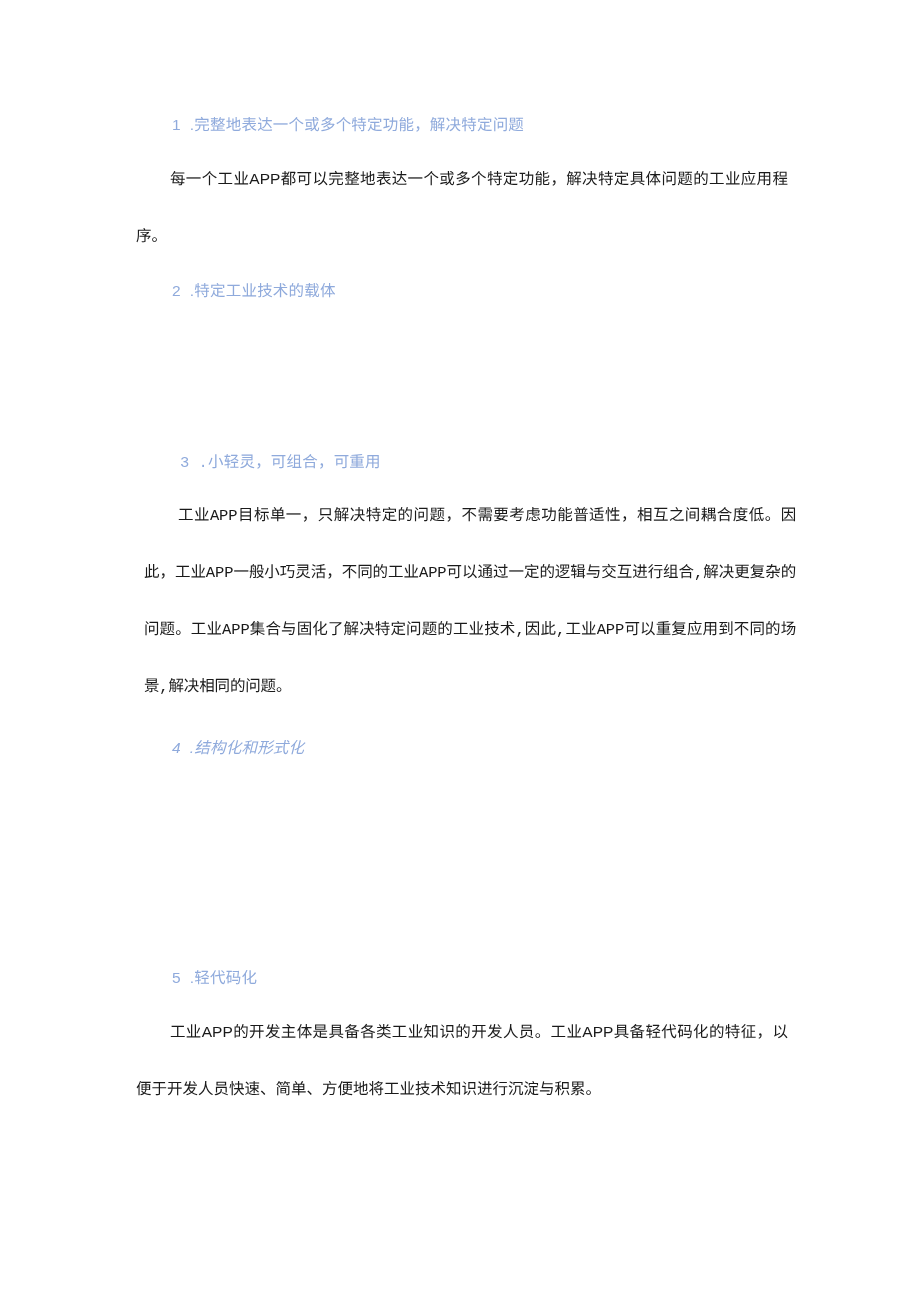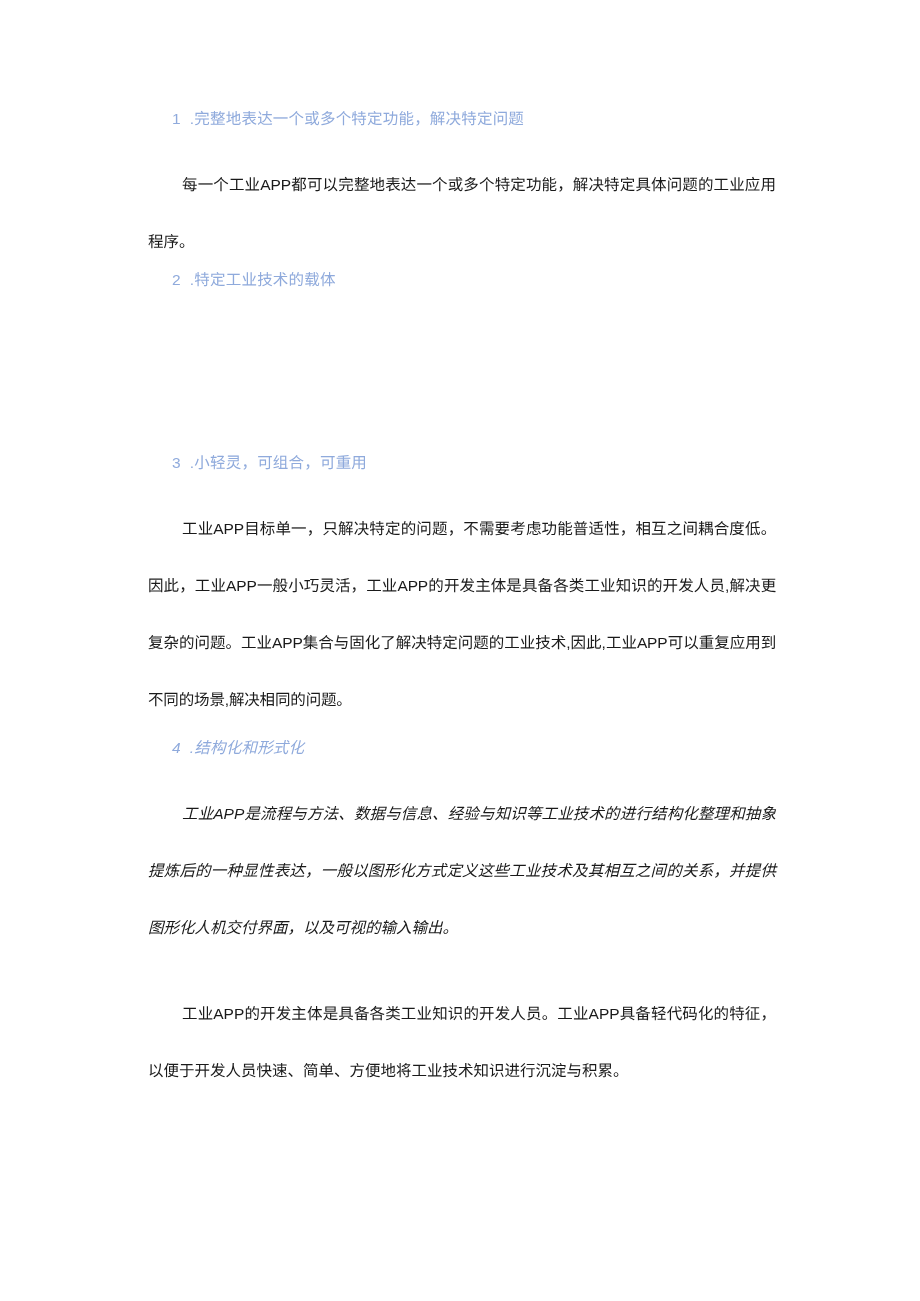--- a/index.html
+++ b/index.html
@@ -54,34 +54,34 @@
 
   
   .para {
     color: #1a1a1a;
     font-size: 15.5px;
     font-weight: 400;
     line-height: 57px;
     text-indent: 34px;
     text-align: justify;
     text-justify: inter-ideograph;
-    margin: 12px;
+    margin: 0;
     padding: 0;
     word-break: break-all;
     letter-spacing: 0px;
   }
   
   .para.tight {
     letter-spacing: -0.15px;
   }   
   .sp-after-h { height: 10px; }   
 
-  .b1 { position: absolute; top: 104px;  left: 0; width: 652px; }
-  .b2 { position: absolute; top: 265px;  left: 0; width: 652px; }
-  .b3 { position: absolute; top: 448px;  left: 0; width: 652px; }
+  .b1 { position: absolute; top: 110px;  left: 0; width: 652px; }
+  .b2 { position: absolute; top: 276px;  left: 0; width: 652px; }
+  .b3 { position: absolute; top: 448px;  left: 8px; width: 652px; font-family: Liberation Mono, monospace; }
   .b4 { position: absolute; top: 733px;  left: 0; width: 652px; font-style: italic; }
   .b5 { position: absolute; top: 963px;  left: 0; width: 652px; }
 </style>
 </head>
 <body>
 
 <div class="page">
   <div class="content">
 
     <div class="b1">
@@ -91,28 +91,28 @@
     </div>
 
     <div class="b2">
       <div class="heading"><span class="num">2</span><span class="sep">.</span><span class="htext">特定工业技术的载体</span></div>
       <div class="sp-after-h"></div>
     </div>
 
     <div class="b3">
       <div class="heading"><span class="num">3</span><span class="sep">.</span><span class="htext">小轻灵，可组合，可重用</span></div>
       <div class="sp-after-h"></div>
-      <p class="para tight">工业APP目标单一，只解决特定的问题，不需要考虑功能普适性，相互之间耦合度低。因此，工业APP一般小巧灵活，工业APP的开发主体是具备各类工业知识的开发人员,解决更复杂的问题。工业APP集合与固化了解决特定问题的工业技术,因此,工业APP可以重复应用到不同的场景,解决相同的问题。</p>
+      <p class="para tight">工业APP目标单一，只解决特定的问题，不需要考虑功能普适性，相互之间耦合度低。因此，工业APP一般小巧灵活，不同的工业APP可以通过一定的逻辑与交互进行组合,解决更复杂的问题。工业APP集合与固化了解决特定问题的工业技术,因此,工业APP可以重复应用到不同的场景,解决相同的问题。</p>
     </div>
 
     <div class="b4">
       <div class="heading"><span class="num">4</span><span class="sep">.</span><span class="htext">结构化和形式化</span></div>
       <div class="sp-after-h"></div>
-      <p class="para">工业APP是流程与方法、数据与信息、经验与知识等工业技术的进行结构化整理和抽象提炼后的一种显性表达，一般以图形化方式定义这些工业技术及其相互之间的关系，并提供图形化人机交付界面，以及可视的输入输出。</p>
     </div>
 
     <div class="b5">
+      <div class="heading"><span class="num">5</span><span class="sep">.</span><span class="htext">轻代码化</span></div>
       <div class="sp-after-h"></div>
       <p class="para">工业APP的开发主体是具备各类工业知识的开发人员。工业APP具备轻代码化的特征，以便于开发人员快速、简单、方便地将工业技术知识进行沉淀与积累。</p>
     </div>
 
   </div>
 </div>
 
 </body></html>

